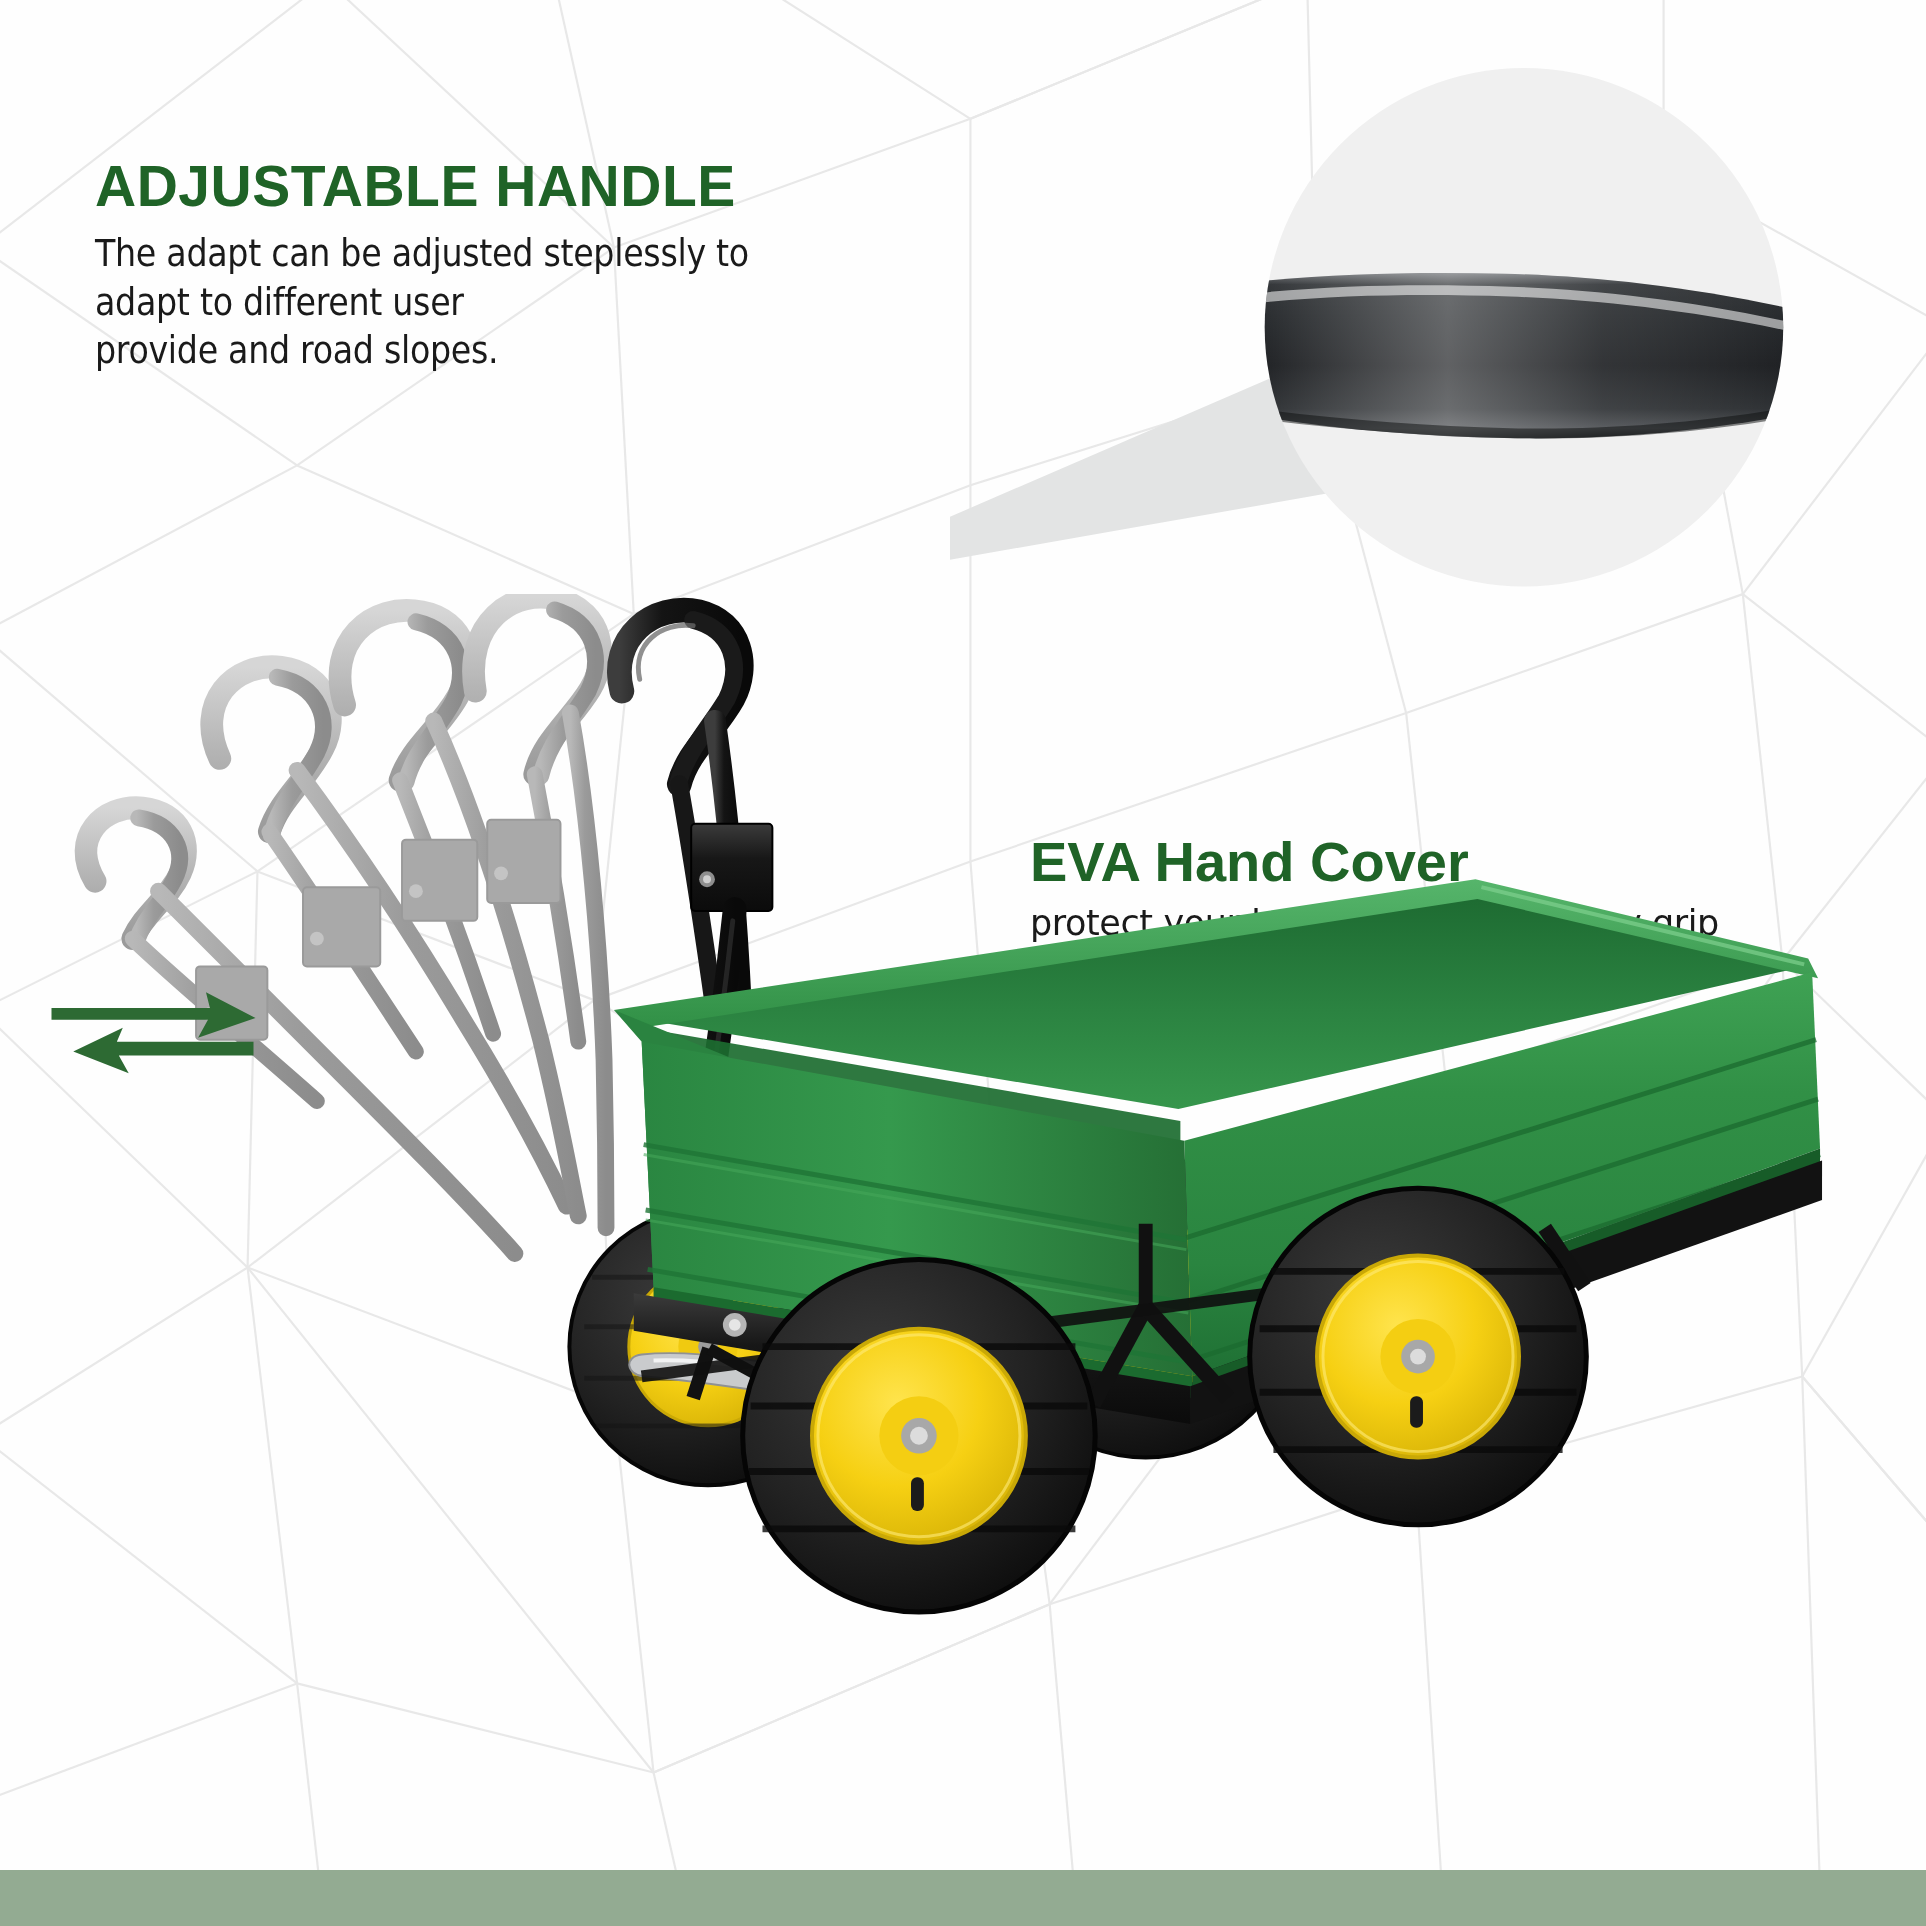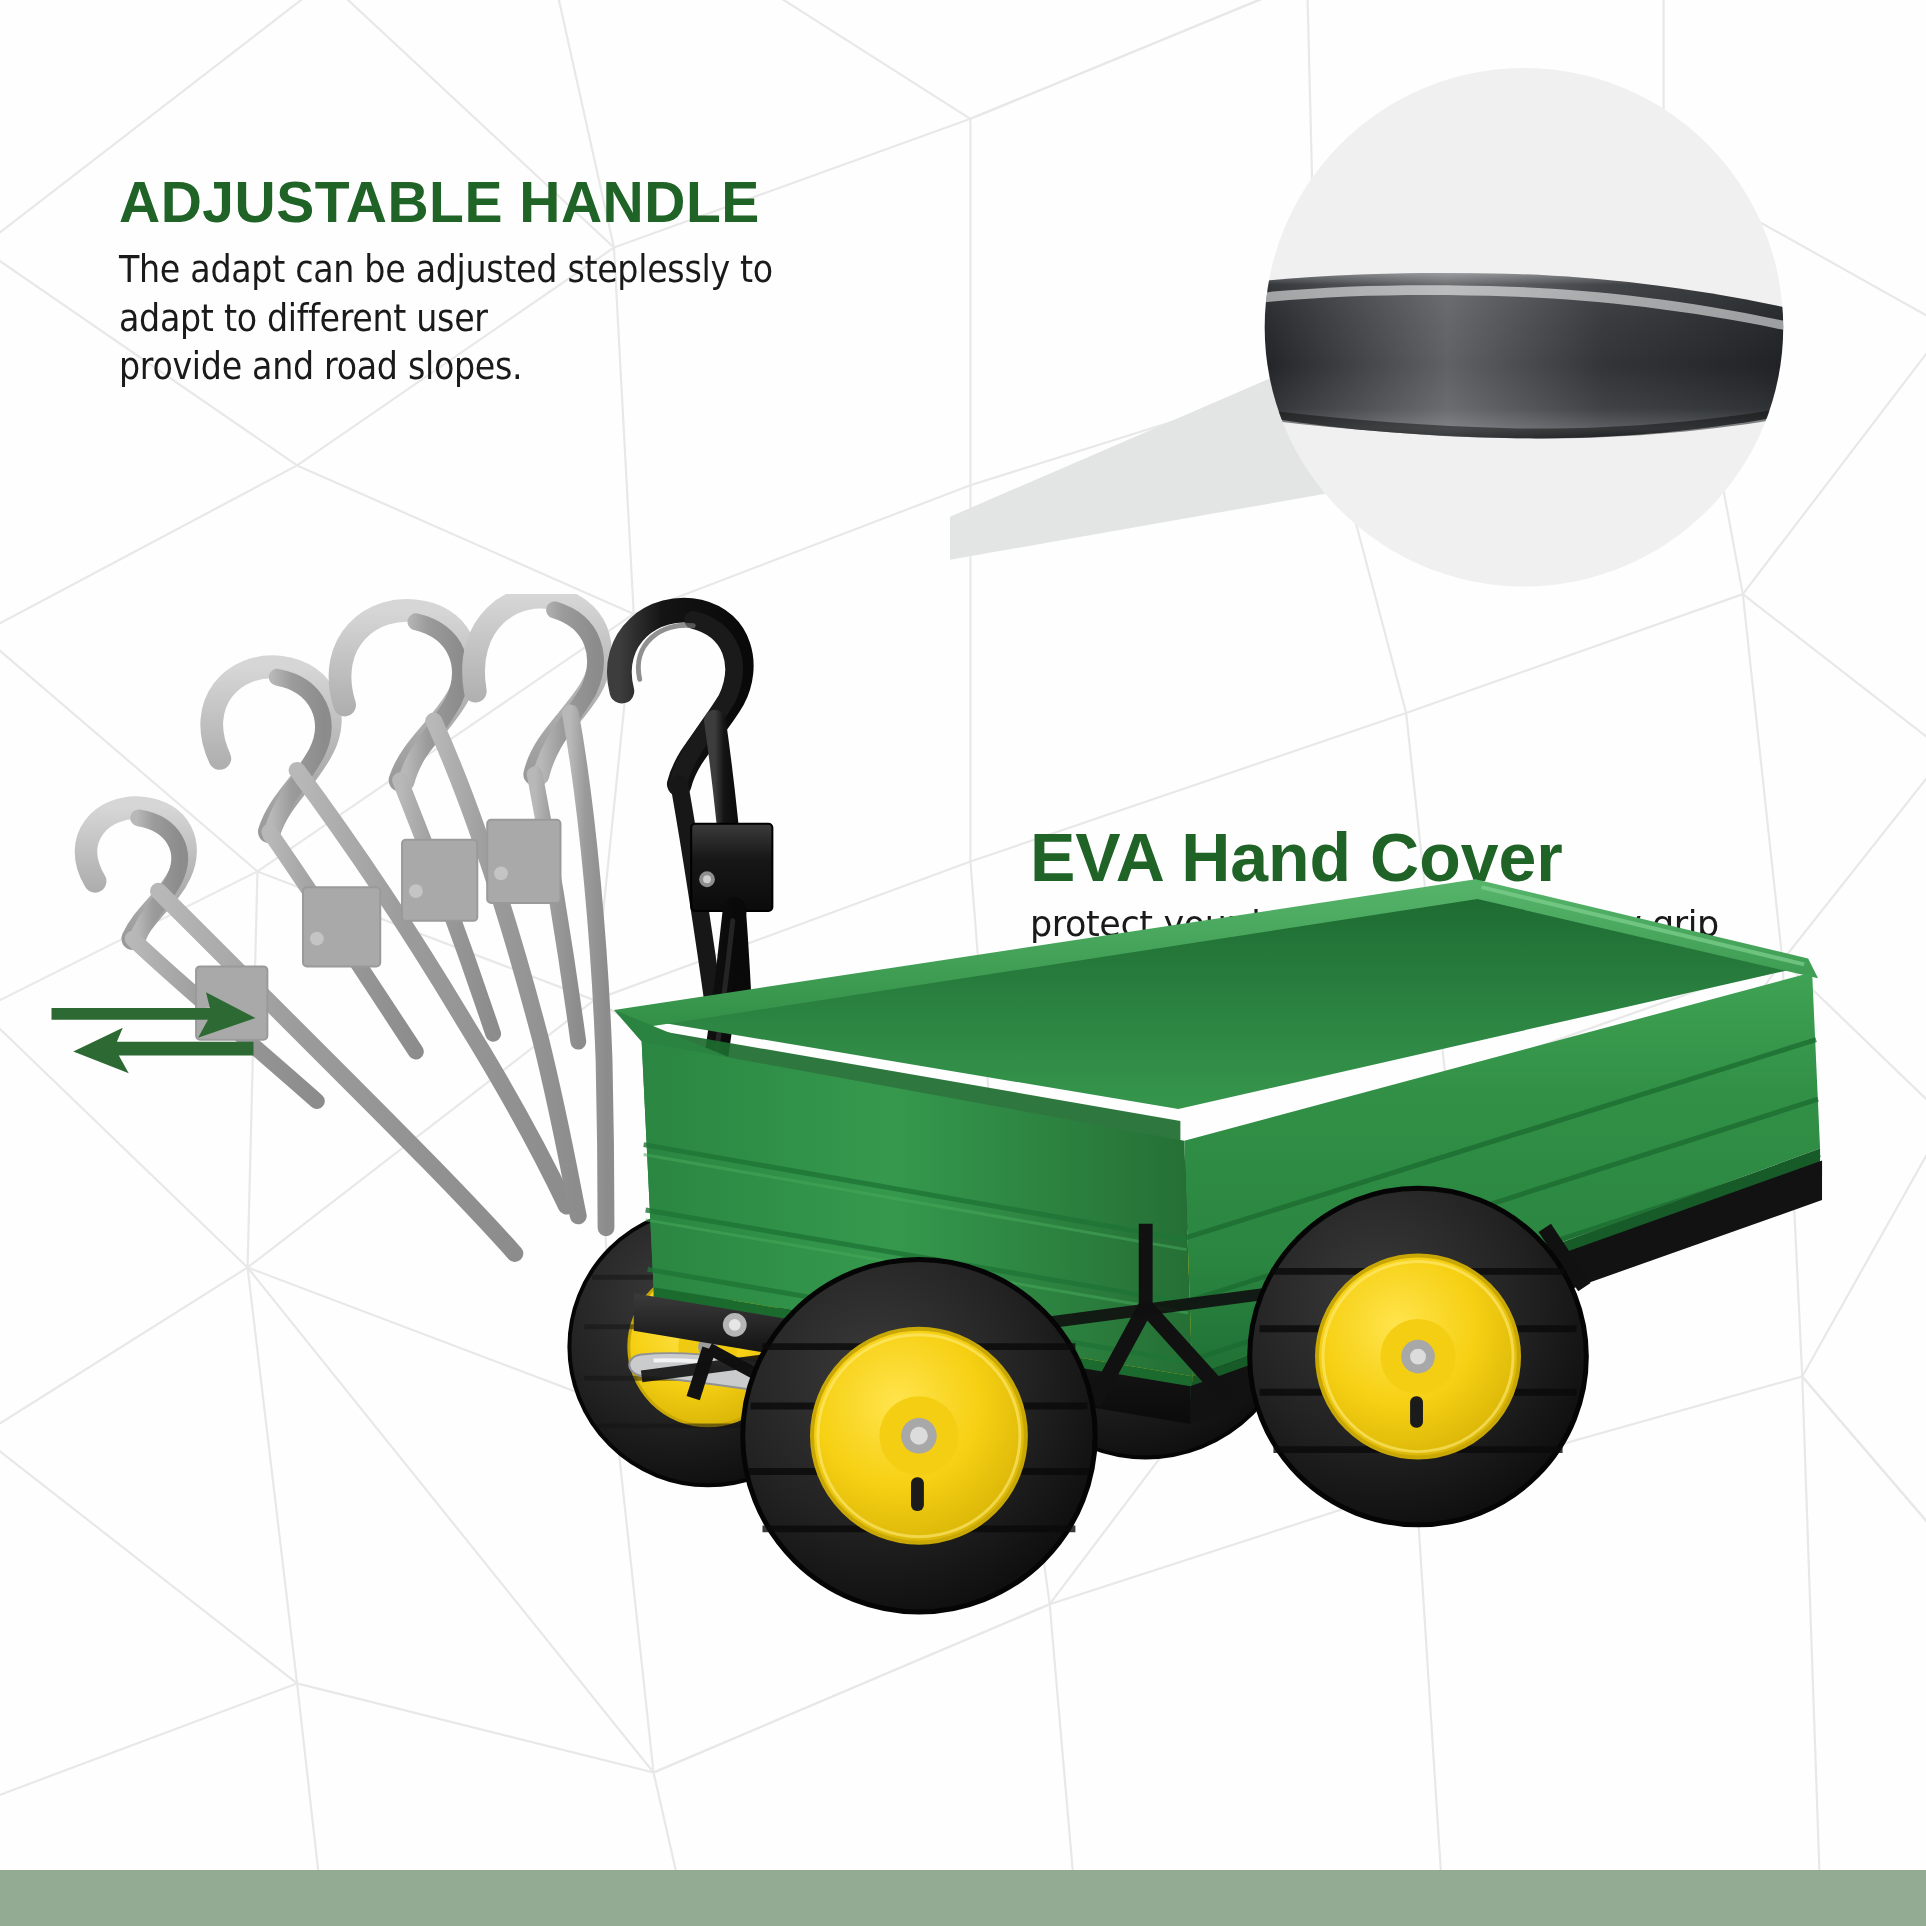--- a/index.html
+++ b/index.html
@@ -15,36 +15,36 @@
   
   .mesh{position:absolute;inset:0;width:100%;height:100%;}
 
   
   .footer-band{
     position:absolute;left:0;bottom:0;width:1927px;height:57px;
     background:#93ab92;
   }
 
   
-  .txt-left{position:absolute;left:95px;top:172px;width:772px;margin-left:24px;}
+  .txt-left{position:absolute;left:95px;top:156px;width:772px;}
   .h1{
     font-size:57px;font-weight:bold;letter-spacing:0.5px;
     color:#1f6327;margin:0 0 14px 0;line-height:1.06;
     font-family:"Liberation Sans", sans-serif;
   }
   .body-l{
     font-size:37px;color:#1a1a1a;line-height:1.30;margin:0;
     font-family:"DejaVu Sans", sans-serif;font-stretch:condensed;
     letter-spacing:-0.3px;
   }
   .body-l span{display:block;}
 
   .txt-right{position:absolute;left:1030px;top:822px;width:851px;}
   .h2{
-    font-size:68px;font-weight:bold;color:#1f6327;margin:0 0 10px 0;
+    font-size:56px;font-weight:bold;color:#1f6327;margin:11px 0 10px 0;
     line-height:1.05;font-family:"Liberation Sans", sans-serif;
   }
   .body-r{
     font-size:35px;color:#1a1a1a;line-height:1.25;margin:0;
     font-family:"DejaVu Sans", sans-serif;letter-spacing:-0.4px;
   }
 
   
   .callout-wrap{position:absolute;left:950px;top:40px;width:950px;height:614px;}
 </style>

